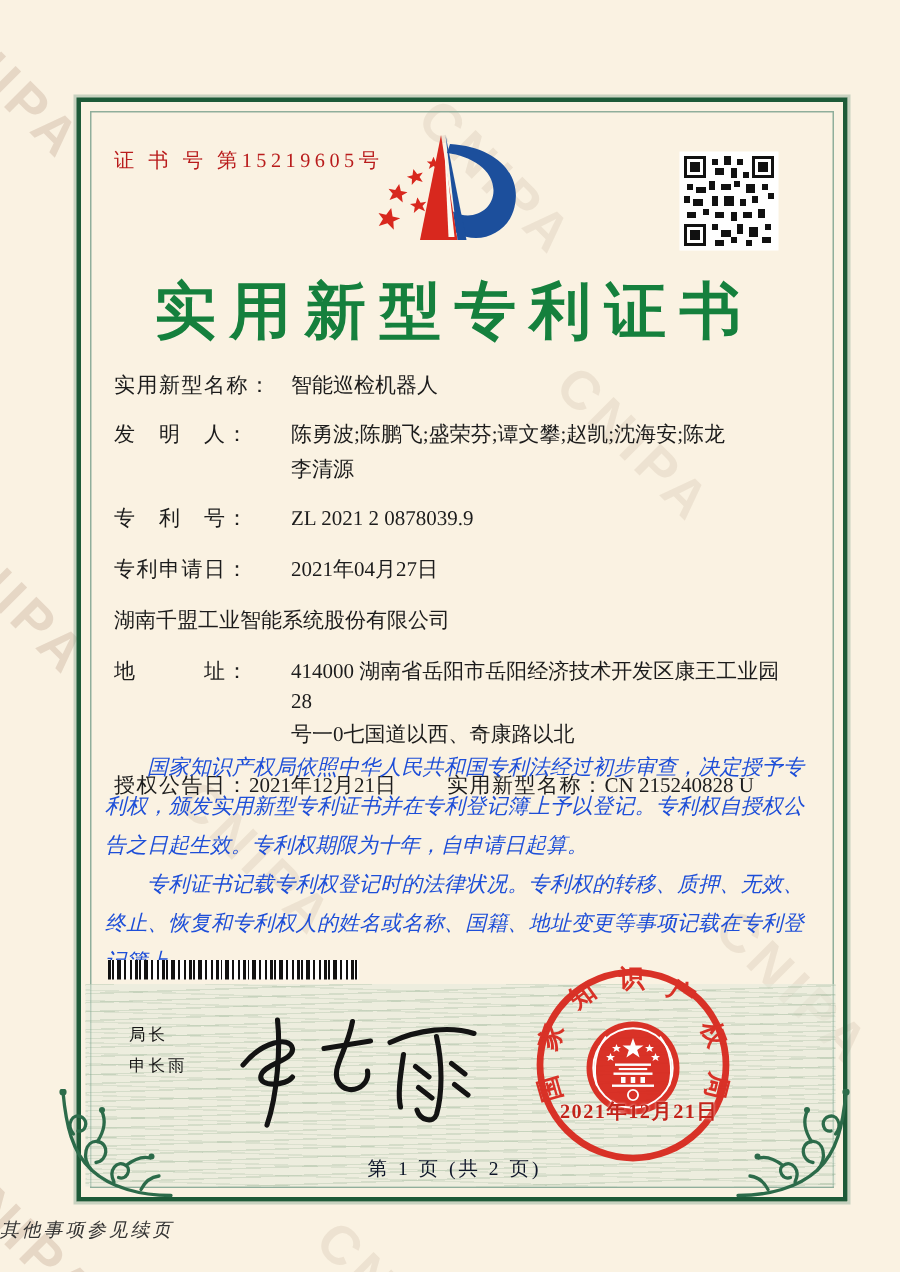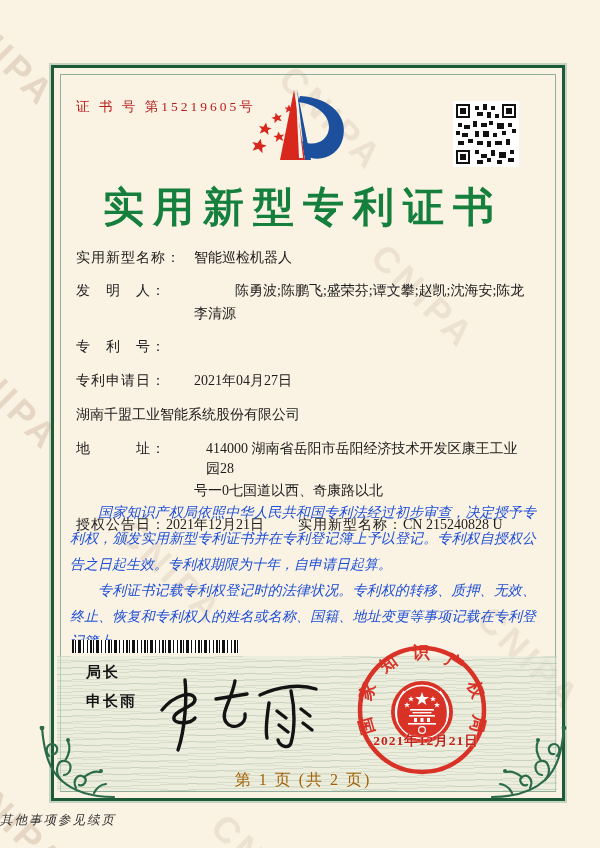--- a/index.html
+++ b/index.html
@@ -45,31 +45,31 @@
   
   .waves{position:absolute;left:57px;top:656px;width:500px;height:135px;
       background-color:rgba(225,233,219,.55);
       background-image:repeating-linear-gradient(178deg,rgba(125,160,125,.22) 0 1px,transparent 1px 6px),
                        repeating-linear-gradient(182deg,rgba(125,160,125,.16) 0 1px,transparent 1px 7px);}
 
   .barcode{position:absolute;left:72px;top:640px;width:167px;height:13px;
       background:repeating-linear-gradient(90deg,#111 0 2px,#fff 2px 3px,#111 3px 4px,#fff 4px 6px,
                  #111 6px 9px,#fff 9px 11px,#111 11px 12px,#fff 12px 15px,#111 15px 16px,#fff 16px 18px);}
 
-  .official{position:absolute;left:86px;top:658px;font-size:15px;font-weight:700;
+  .official{position:absolute;left:86px;top:680px;font-size:11px;font-weight:400;
       letter-spacing:2px;color:#161616;line-height:1.9;font-style:normal;}
   .signature{position:absolute;left:148px;top:668px;width:175px;height:90px;}
 
   .seal{position:absolute;left:352px;top:640px;width:140px;height:140px;opacity:.95;}
   .seal-date{position:absolute;left:356px;top:732px;width:140px;text-align:center;
       font-size:13.5px;font-weight:700;letter-spacing:1px;color:#c2241a;
       text-shadow:0 0 2px rgba(255,255,255,.8);}
 
   .page-info{position:absolute;left:56px;top:770px;width:494px;text-align:center;
-      font-size:16px;letter-spacing:2px;color:#a16207;}
+      font-size:13px;letter-spacing:2px;color:#0f172a;}
   .cont-note{position:absolute;left:0;top:812px;width:476px;
       font-size:12.5px;letter-spacing:2px;font-style:italic;color:#333;}
 
   .flourish{position:absolute;width:82px;height:82px;}
   .flourish.left{left:34px;top:726px;}
   .flourish.right{left:490px;top:726px;transform:scaleX(-1);}
 </style>
 </head>
 <body>
 
@@ -155,36 +155,37 @@
     </g>
   </svg>
 
   <div class="title">实用新型专利证书</div>
 
   <div class="fields">
     <div class="row">
       <span class="lbl">实用新型名称：</span>
       <span class="val">智能巡检机器人</span>
     </div>
-    <div class="row" style="gap:41px;">
+    <div class="row" style="">
       <span class="lbl">发　明　人：</span>
       <span class="val">陈勇波;陈鹏飞;盛荣芬;谭文攀;赵凯;沈海安;陈龙</span>
     </div>
     <div class="cont">李清源</div>
     <div class="row">
       <span class="lbl">专　利　号：</span>
+      <span class="val">ZL 2021 2 0878039.9</span>
     </div>
     <div class="row" style="margin-top:14px;justify-content:center;">
       <span class="lbl">专利申请日：</span>
       <span class="val">2021年04月27日</span>
     </div>
     <div class="row" style="margin-top:14px;">
       <span class="val">湖南千盟工业智能系统股份有限公司</span>
     </div>
-    <div class="row" style="margin-top:12px;gap:12px;">
+    <div class="row" style="margin-top:12px;">
       <span class="lbl">地　　　址：</span>
       <span class="val">414000 湖南省岳阳市岳阳经济技术开发区康王工业园28</span>
     </div>
     <div class="cont">号一0七国道以西、奇康路以北</div>
     <div class="row2">
       <span class="pair">
         <span class="lbl">授权公告日：</span>
         <span>2021年12月21日</span>
       </span>
       <span class="gap"></span>

